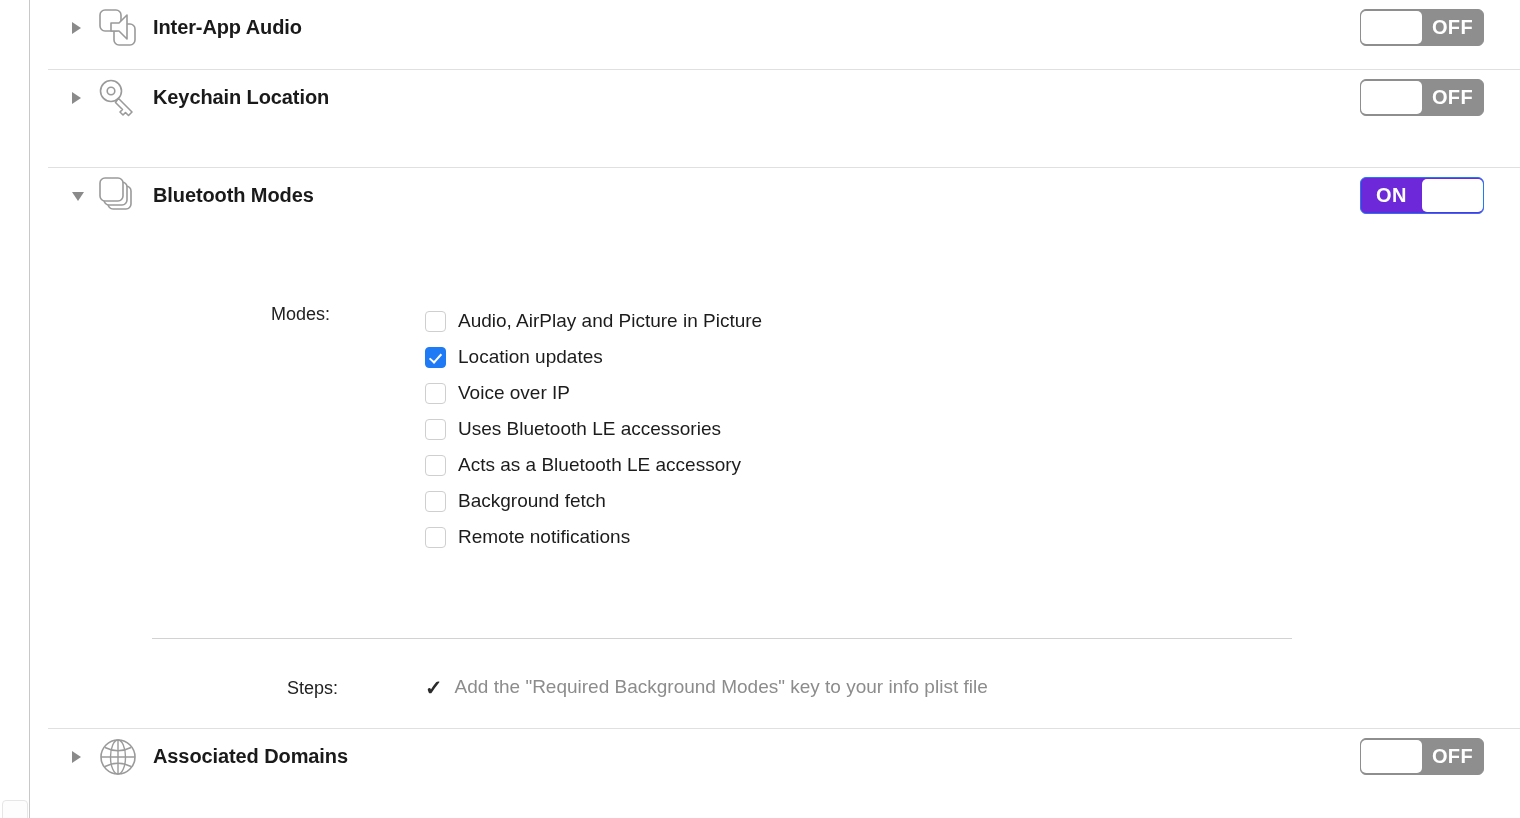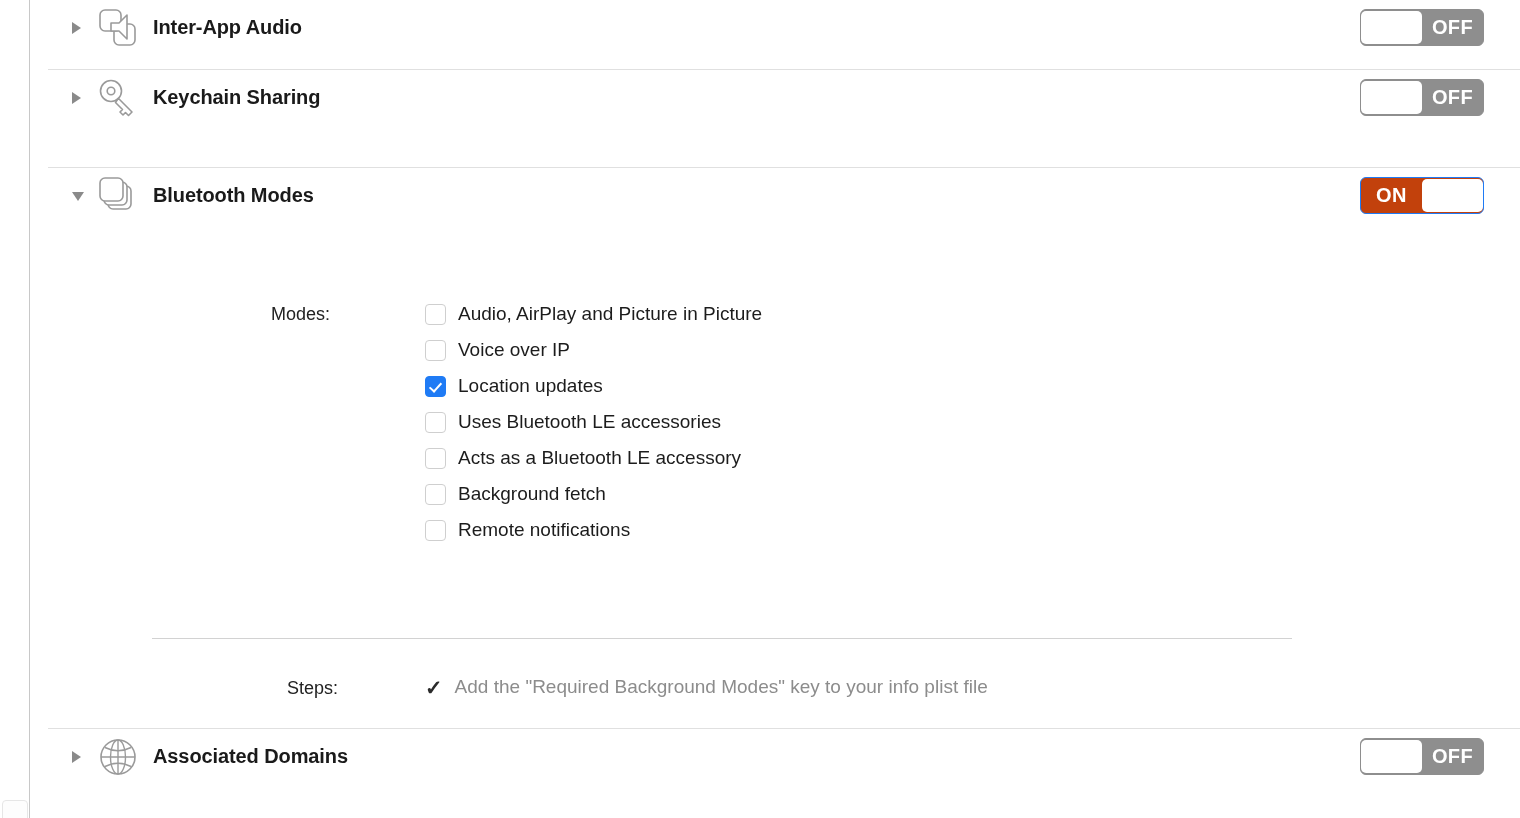--- a/index.html
+++ b/index.html
@@ -114,21 +114,21 @@
     cursor: default;
     user-select: none;
   }
   .toggle.off {
     background: #8e8e8e;
     border: 1px solid #8e8e8e;
     justify-content: flex-end;
     flex-direction: row;
   }
   .toggle.on {
-    background: #c2410c;
+    background: #6d28d9;
     border: 1px solid #1f7bf5;
   }
   .toggle .knob {
     width: 61px;
     height: 33px;
     background: #ffffff;
     border-radius: 5px;
     box-sizing: border-box;
     flex: none;
   }
@@ -158,21 +158,21 @@
   }
 
   .modes-list {
     position: absolute;
     left: 395px;
     top: 0;
   }
   .mode-item {
     height: 36px;
     display: flex;
-    align-items: center;
+    align-items: flex-end;
     cursor: default;
   }
   .cbox {
     width: 21px;
     height: 21px;
     border-radius: 4px;
     box-sizing: border-box;
     flex: none;
     position: relative;
   }
@@ -254,21 +254,21 @@
 
   <div class="cap-row" style="top:70px;">
     <span class="disclosure collapsed" style="top:22px;"></span>
     <span class="cap-icon" style="top:3px;">
       <svg width="46" height="46" viewBox="0 0 46 46">
         <circle cx="16" cy="16" r="10.5" fill="none" stroke="#9a9a9a" stroke-width="1.6"></circle>
         <circle cx="16" cy="16" r="3.8" fill="none" stroke="#9a9a9a" stroke-width="1.6"></circle>
         <path d="M23.3 23.3 L37 37 L33.5 40.5 L30.5 37.5 L28 40 L25 37 L27.5 34.5 L20.5 27.5 Z" fill="none" stroke="#9a9a9a" stroke-width="1.6" stroke-linejoin="round"></path>
       </svg>
     </span>
-    <span class="cap-title" style="top:16px;">Keychain Sharing</span>
+    <span class="cap-title" style="top:16px;">Keychain Location</span>
     <div class="toggle off" style="top:9px;">
       <span class="knob"></span>
       <span class="tlabel">OFF</span>
     </div>
   </div>
   <div class="divider" style="top:167px;"></div>
 
   <div class="cap-row" style="top:168px;">
     <span class="disclosure expanded" style="top:24px;"></span>
     <span class="cap-icon" style="top:3px;">
@@ -290,27 +290,27 @@
     <span class="field-label" style="left:200px; top:78px; width:100px;">Modes:</span>
 
     <div class="modes-list" style="top:70px;">
 
       <div class="mode-item">
         <span class="cbox unchecked"></span>
         <span class="mode-label">Audio, AirPlay and Picture in Picture</span>
       </div>
 
       <div class="mode-item">
-        <span class="cbox unchecked"></span>
-        <span class="mode-label">Voice over IP</span>
-      </div>
-
-      <div class="mode-item">
         <span class="cbox checked"></span>
         <span class="mode-label">Location updates</span>
+      </div>
+
+      <div class="mode-item">
+        <span class="cbox unchecked"></span>
+        <span class="mode-label">Voice over IP</span>
       </div>
 
 
 
       <div class="mode-item">
         <span class="cbox unchecked"></span>
         <span class="mode-label">Uses Bluetooth LE accessories</span>
       </div>
 
       <div class="mode-item">

